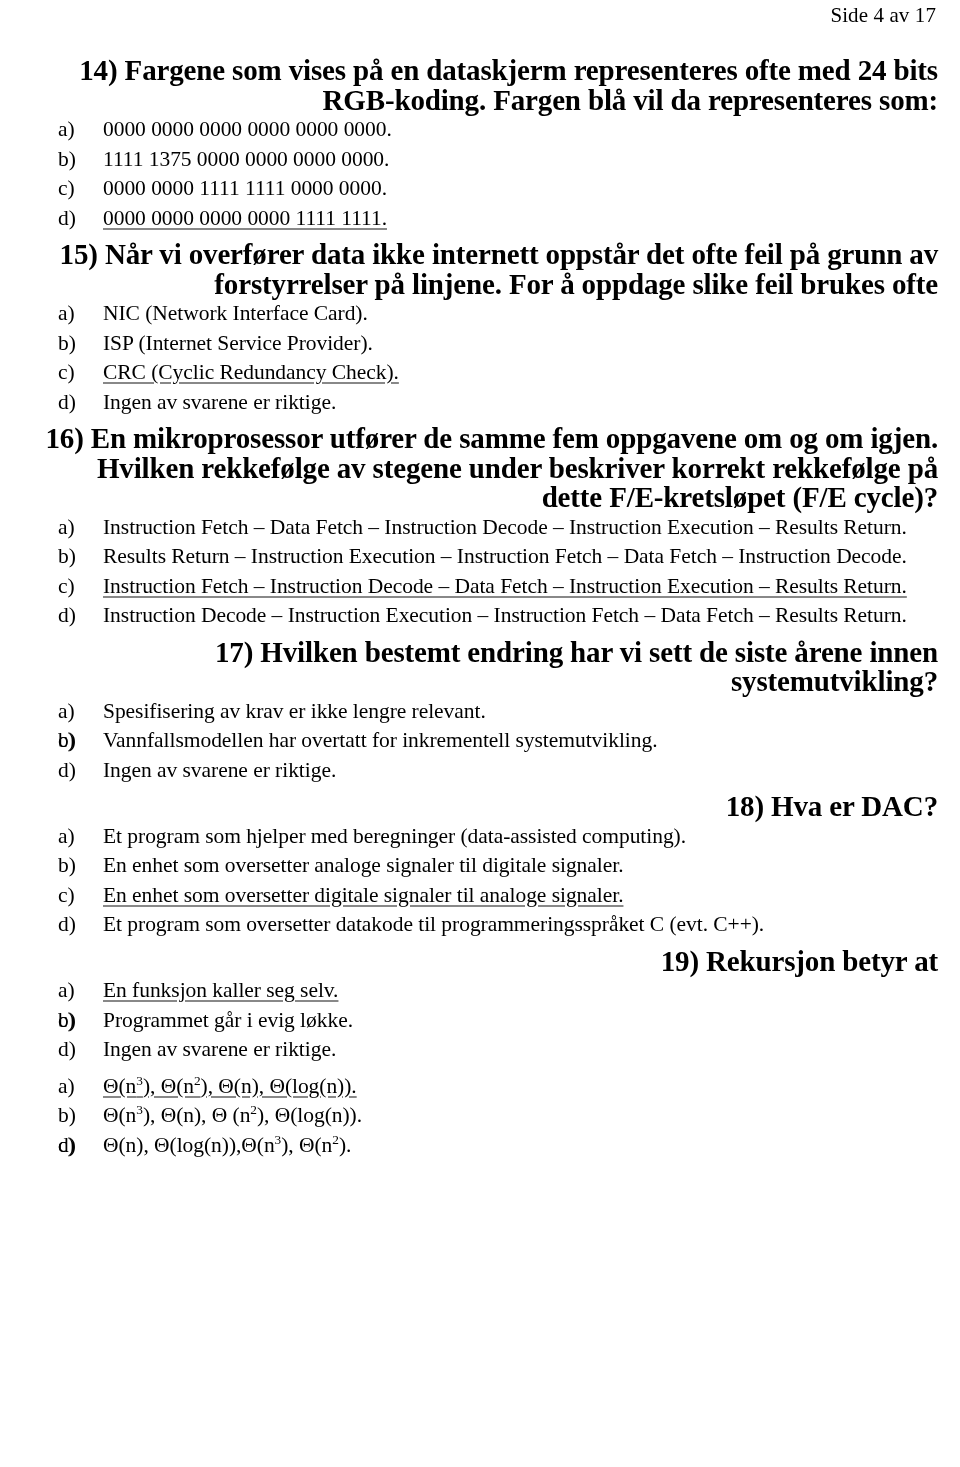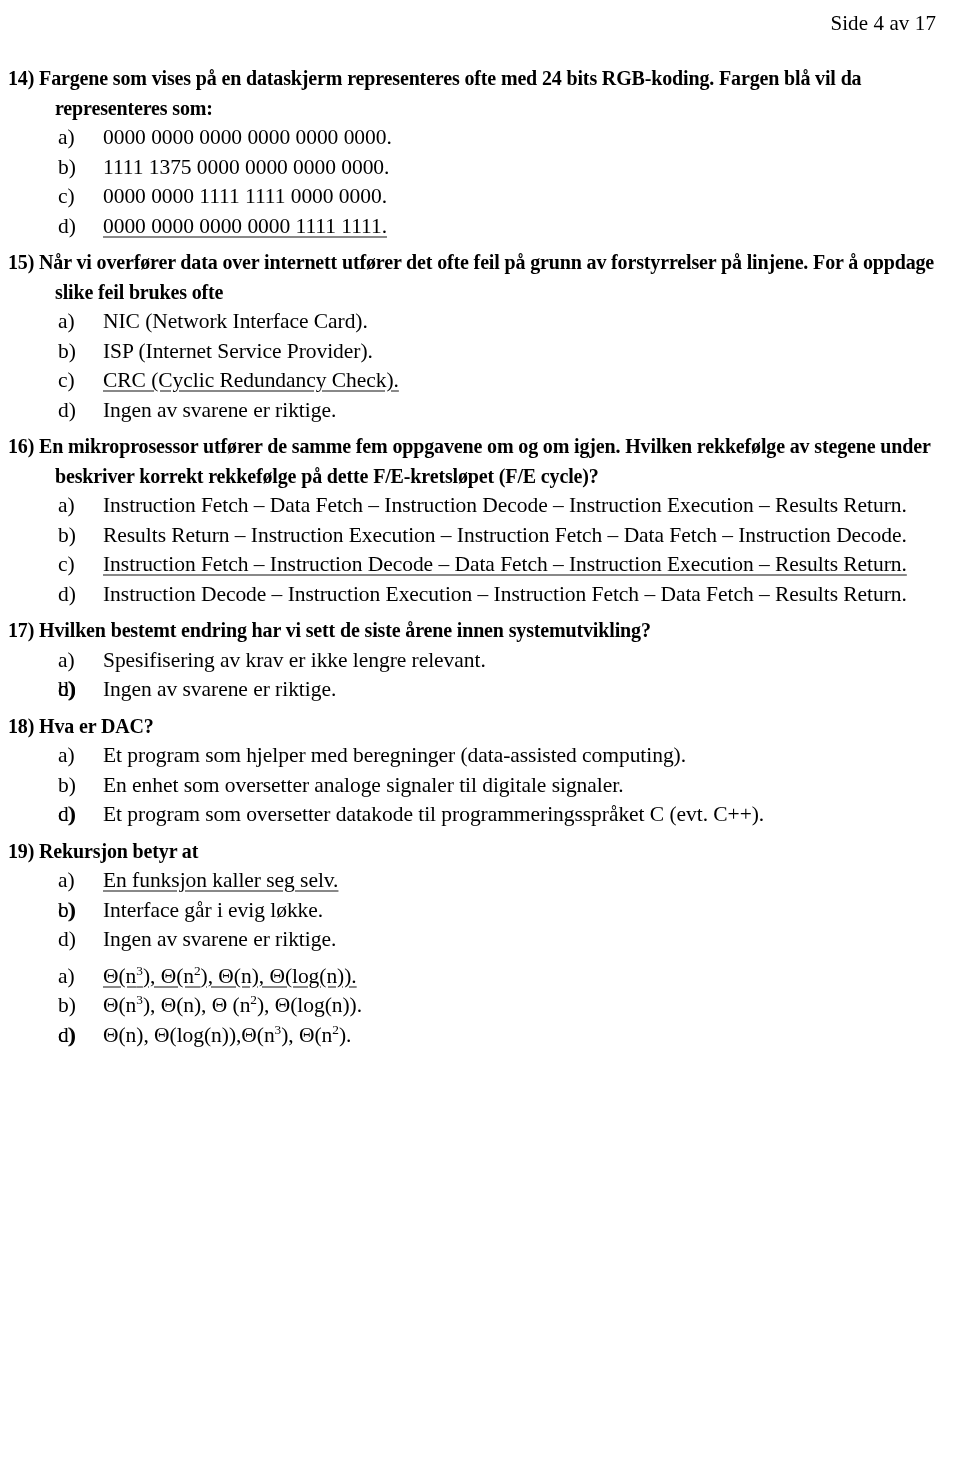--- a/index.html
+++ b/index.html
@@ -12,43 +12,44 @@
     height: 1467px;
     font-family: "Liberation Serif", "DejaVu Serif", serif;
     color: #000000;
     overflow: hidden;
   }
   .page {
     position: relative;
     width: 960px;
     height: 1111px;
     box-sizing: border-box;
-    padding: 8px 22px 0 8px;
+    padding: 0 22px 0 8px;
     border-radius: 20px;
   }
   .page-header {
     text-align: right;
     font-size: 21px;
     line-height: 26px;
     padding-top: 2px;
     padding-right: 2px;
     letter-spacing: 0.1px;
   }
   .header-spacer { height: 28px; }
 
   .question-block {
     margin: 0 0 0 0;
   }
   .q-stem {
     font-weight: bold;
-    font-size: 20px;
+    font-size: 29px;
     line-height: 29.5px;
     padding-left: 47px;
     text-indent: -47px;
     letter-spacing: -0.15px;
+    text-align: right;
   }
   .q-num {
     font-weight: bold;
   }
   .options {
     list-style: none;
     margin: 0;
     padding: 0;
   }
   .option {
@@ -95,21 +96,21 @@
         <div class="q-stem"><span class="q-num">14)</span> <span>Fargene som vises på en dataskjerm representeres ofte med 24 bits RGB-koding. Fargen blå vil da representeres som:</span></div>
         <ul class="options">
           <li class="option"><span class="opt-letter">a)</span><span class="opt-text">0000 0000 0000 0000 0000 0000.</span></li>
           <li class="option"><span class="opt-letter">b)</span><span class="opt-text">1111 1375 0000 0000 0000 0000.</span></li>
           <li class="option"><span class="opt-letter">c)</span><span class="opt-text">0000 0000 1111 1111 0000 0000.</span></li>
           <li class="option"><span class="opt-letter">d)</span><span class="opt-text answer">0000 0000 0000 0000 1111 1111.</span></li>
         </ul>
       </div>
       <div class="q-spacer"></div>
       <div class="question-block">
-        <div class="q-stem"><span class="q-num">15)</span> <span>Når vi overfører data over internett utfører det ofte feil på grunn av forstyrrelser på linjene. For å oppdage slike feil brukes ofte</span></div>
+        <div class="q-stem"><span class="q-num">15)</span> <span>Når vi overfører data ikke internett oppstår det ofte feil på grunn av forstyrrelser på linjene. For å oppdage slike feil brukes ofte</span></div>
         <ul class="options">
           <li class="option"><span class="opt-letter">a)</span><span class="opt-text">NIC (Network Interface Card).</span></li>
           <li class="option"><span class="opt-letter">b)</span><span class="opt-text">ISP (Internet Service Provider).</span></li>
           <li class="option"><span class="opt-letter">c)</span><span class="opt-text answer">CRC (Cyclic Redundancy Check).</span></li>
           <li class="option"><span class="opt-letter">d)</span><span class="opt-text">Ingen av svarene er riktige.</span></li>
         </ul>
       </div>
       <div class="q-spacer"></div>
       <div class="question-block">
         <div class="q-stem"><span class="q-num">16)</span> <span>En mikroprosessor utfører de samme fem oppgavene om og om igjen. Hvilken rekkefølge av stegene under beskriver korrekt rekkefølge på dette F/E-kretsløpet (F/E cycle)?</span></div>
@@ -119,41 +120,41 @@
           <li class="option"><span class="opt-letter">c)</span><span class="opt-text answer">Instruction Fetch – Instruction Decode – Data Fetch – Instruction Execution – Results Return.</span></li>
           <li class="option"><span class="opt-letter">d)</span><span class="opt-text">Instruction Decode – Instruction Execution – Instruction Fetch – Data Fetch – Results Return.</span></li>
         </ul>
       </div>
       <div class="q-spacer"></div>
       <div class="question-block">
         <div class="q-stem"><span class="q-num">17)</span> <span>Hvilken bestemt endring har vi sett de siste årene innen systemutvikling?</span></div>
         <ul class="options">
           <li class="option"><span class="opt-letter">a)</span><span class="opt-text">Spesifisering av krav er ikke lengre relevant.</span></li>
           <li class="option"><span class="opt-letter">b)</span></li>
-          <li class="option"><span class="opt-letter">c)</span></li>
+          <li class="option"><span class="opt-letter">c)</span><span class="opt-text">Vannfallsmodellen har overtatt for inkrementell systemutvikling.</span></li>
           <li class="option"><span class="opt-letter">d)</span><span class="opt-text">Ingen av svarene er riktige.</span></li>
         </ul>
       </div>
       <div class="q-spacer"></div>
       <div class="question-block">
         <div class="q-stem"><span class="q-num">18)</span> <span>Hva er DAC?</span></div>
         <ul class="options">
           <li class="option"><span class="opt-letter">a)</span><span class="opt-text">Et program som hjelper med beregninger (data-assisted computing).</span></li>
           <li class="option"><span class="opt-letter">b)</span><span class="opt-text">En enhet som oversetter analoge signaler til digitale signaler.</span></li>
-          <li class="option"><span class="opt-letter">c)</span></li>
+          <li class="option"><span class="opt-letter">c)</span><span class="opt-text answer">En enhet som oversetter digitale signaler til analoge signaler.</span></li>
           <li class="option"><span class="opt-letter">d)</span><span class="opt-text">Et program som oversetter datakode til programmeringsspråket C (evt. C++).</span></li>
         </ul>
       </div>
       <div class="q-spacer"></div>
       <div class="question-block">
         <div class="q-stem"><span class="q-num">19)</span> <span>Rekursjon betyr at</span></div>
         <ul class="options">
           <li class="option"><span class="opt-letter">a)</span><span class="opt-text answer">En funksjon kaller seg selv.</span></li>
           <li class="option"><span class="opt-letter">b)</span></li>
-          <li class="option"><span class="opt-letter">c)</span><span class="opt-text">Interface går i evig løkke.</span></li>
+          <li class="option"><span class="opt-letter">c)</span><span class="opt-text">Programmet går i evig løkke.</span></li>
           <li class="option"><span class="opt-letter">d)</span><span class="opt-text">Ingen av svarene er riktige.</span></li>
         </ul>
       </div>
       <div class="q-spacer"></div>
       <div class="question-block">
         <ul class="options">
           <li class="option"><span class="opt-letter">a)</span><span class="opt-text answer">Θ(n<sup>3</sup>), Θ(n<sup>2</sup>), Θ(n), Θ(log(n)).</span></li>
           <li class="option"><span class="opt-letter">b)</span><span class="opt-text">Θ(n<sup>3</sup>), Θ(n), Θ (n<sup>2</sup>), Θ(log(n)).</span></li>
           <li class="option"><span class="opt-letter">c)</span></li>
           <li class="option"><span class="opt-letter">d)</span><span class="opt-text">Θ(n), Θ(log(n)),Θ(n<sup>3</sup>), Θ(n<sup>2</sup>).</span></li>

